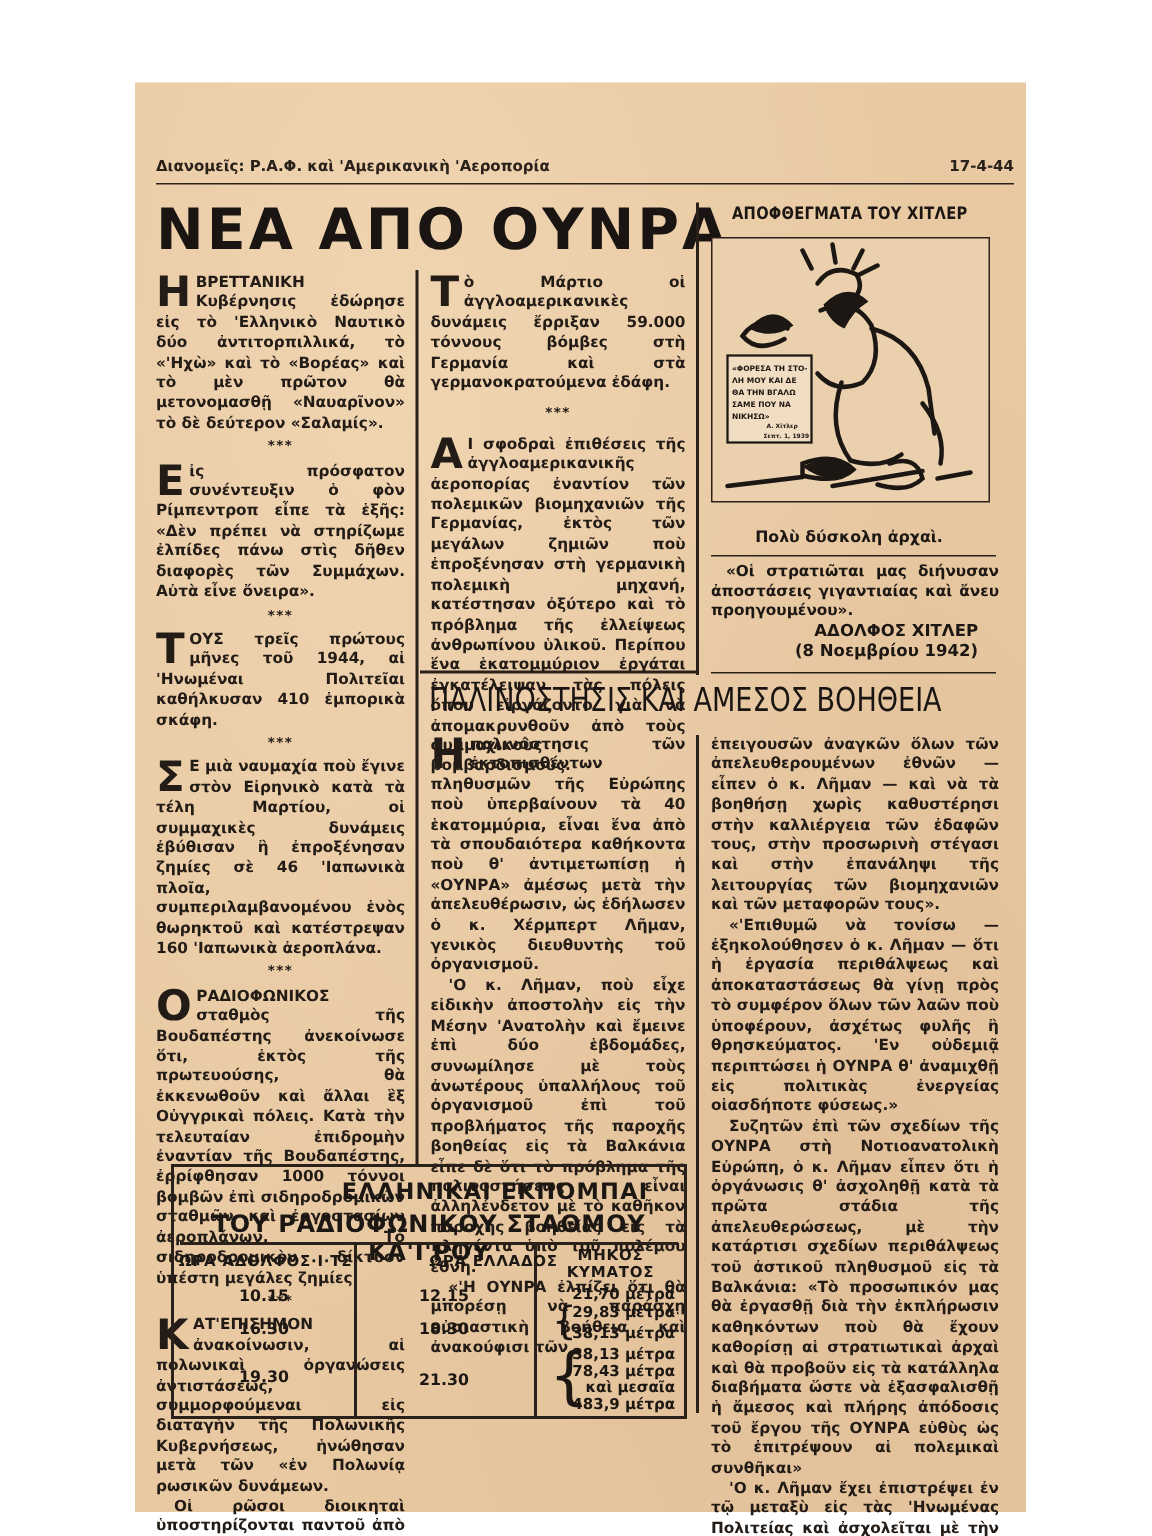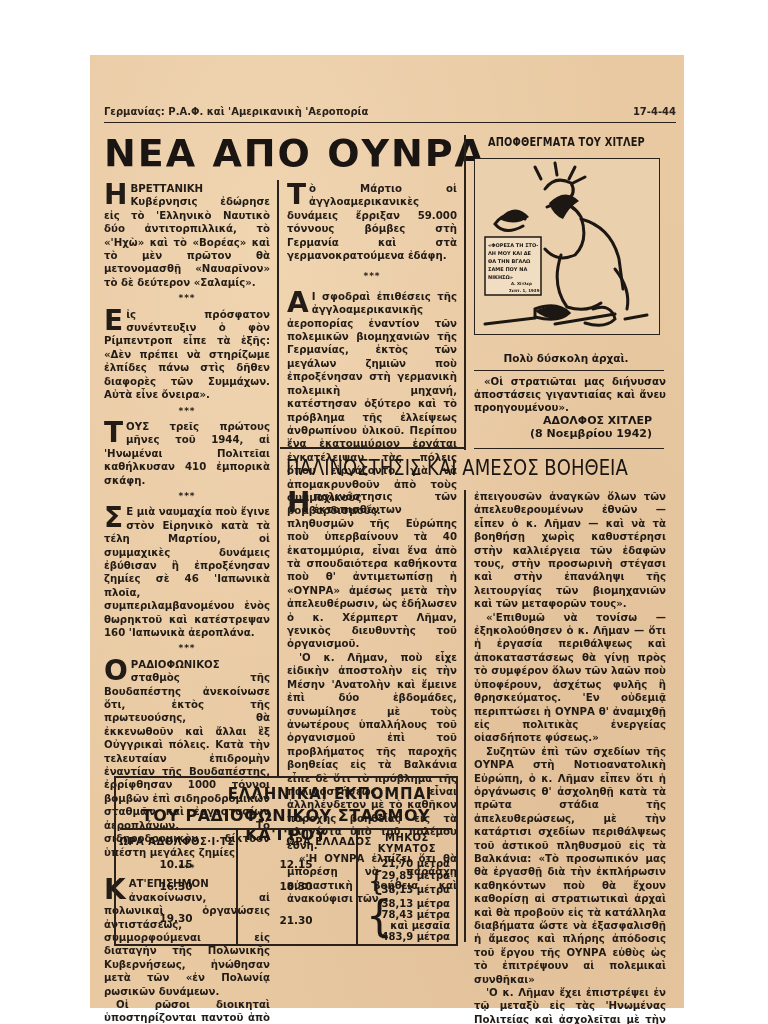--- a/index.html
+++ b/index.html
@@ -84,21 +84,21 @@
   .radio-box .cell { position:absolute; font-size:10.5px; font-weight:bold; text-align:center; }
   .radio-box .wl { position:absolute; font-size:10px; font-weight:bold; text-align:right; right:6px; width:78px; line-height:11.5px; }
   .brace { position:absolute; font-size:26px; font-weight:normal; line-height:26px; }
 </style>
 </head>
 <body>
 
 <div class="paper"></div>
 
 <div class="masthead">
-  <span class="left">Γερμανίας: Ρ.Α.Φ. καὶ 'Αμερικανικὴ 'Αεροπορία</span>
+  <span class="left">Διανομεῖς: Ρ.Α.Φ. καὶ 'Αμερικανικὴ 'Αεροπορία</span>
   <span class="right">17-4-44</span>
 </div>
 
 <div class="main-title">ΝΕΑ ΑΠΟ ΟΥΝΡΑ</div>
 
 <div class="vrule" style="left:277px;top:180px;height:268px;"></div>
 <div class="vrule" style="left:277px;top:448px;height:330px;"></div>
 <div class="vrule" style="left:464px;top:135px;height:315px;"></div>
 <div class="vrule" style="left:464px;top:490px;height:452px;"></div>
 <div class="hrule" style="left:280px;top:447px;width:186px;"></div>

